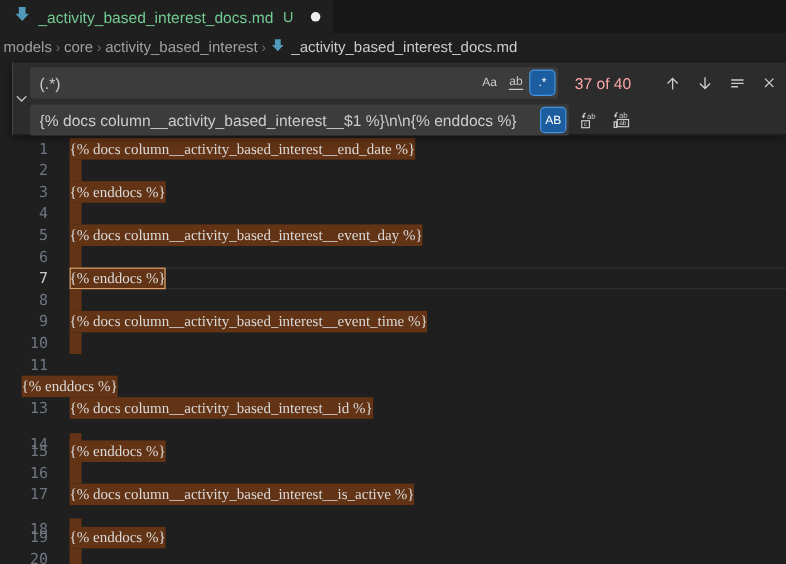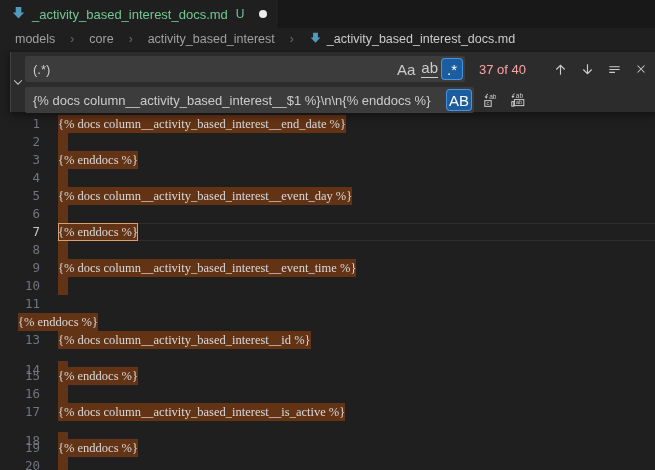--- a/index.html
+++ b/index.html
@@ -16,21 +16,21 @@
     display:flex; align-items:center; gap:6px; padding:0 11px;
     background:#1f1f1f; border-right:1px solid #151515; cursor:pointer;
   }
   .tab-label { color:#73c991; font-size:13px; }
   .git-badge { color:#73c991; font-size:12px; margin-left:2px; }
   .dirty-dot { width:8px; height:8px; border-radius:50%; background:#ececec; margin-left:8px; }
 
   
   .breadcrumb {
     height:22px; background:#1f1f1f; display:flex; align-items:center;
-    padding-left:15px; font-size:12.5px; color:#a0a0a0; gap:15px;
+    padding-left:3px; font-size:12.5px; color:#a0a0a0; gap:3px;
   }
   .crumb-sep { color:#6b6b6b; font-size:12px; }
   .crumb-file { color:#cccccc; display:flex; align-items:center; gap:5px; }
 
   
   .editor { position:relative; height:420px; background:#1f1f1f; overflow:hidden; }
   .lines { position:absolute; inset:0; font-family:"DejaVu Sans Mono","Liberation Mono",monospace; font-size:12.5px; }
   .line { position:absolute; left:0; right:0; height:18px; display:flex; line-height:18px; cursor:text; }
   .ln { width:40px; text-align:right; color:#6e7681; flex:none; }
   .ln.active { color:#c8c8c8; }
@@ -58,21 +58,21 @@
   .fw-input {
     background:#3c3c3c; height:26px; border-radius:2px;
     display:flex; align-items:center; padding:0 3px 0 8px; cursor:text;
   }
   .find-input { width:440px; }
   .replace-input { width:449px; }
   .input-text { flex:1; white-space:pre; overflow:hidden; color:#cccccc; font-size:13px; }
   .opt {
     min-width:20px; height:20px; margin-left:2px; border-radius:3px;
     display:flex; align-items:center; justify-content:center;
-    color:#cccccc; font-size:15px; cursor:pointer; padding:0 2px;
+    color:#cccccc; font-size:10px; cursor:pointer; padding:0 2px;
   }
   .opt .ww-inner { border-bottom:1px solid currentColor; line-height:1.1; }
   .opt.active { background:#1c5d9f; box-shadow:0 0 0 1px #4595e2; color:#ffffff; }
   .results { margin-left:14px; color:#fca5a5; font-size:13px; width:64px; flex:none; }
   .wbtn {
     width:20px; height:22px; margin-left:7px; border-radius:4px;
     display:flex; align-items:center; justify-content:center; cursor:pointer; color:#cccccc; flex:none;
   }
   .wbtn svg, .toggle-col svg { display:block; }
 </style>

